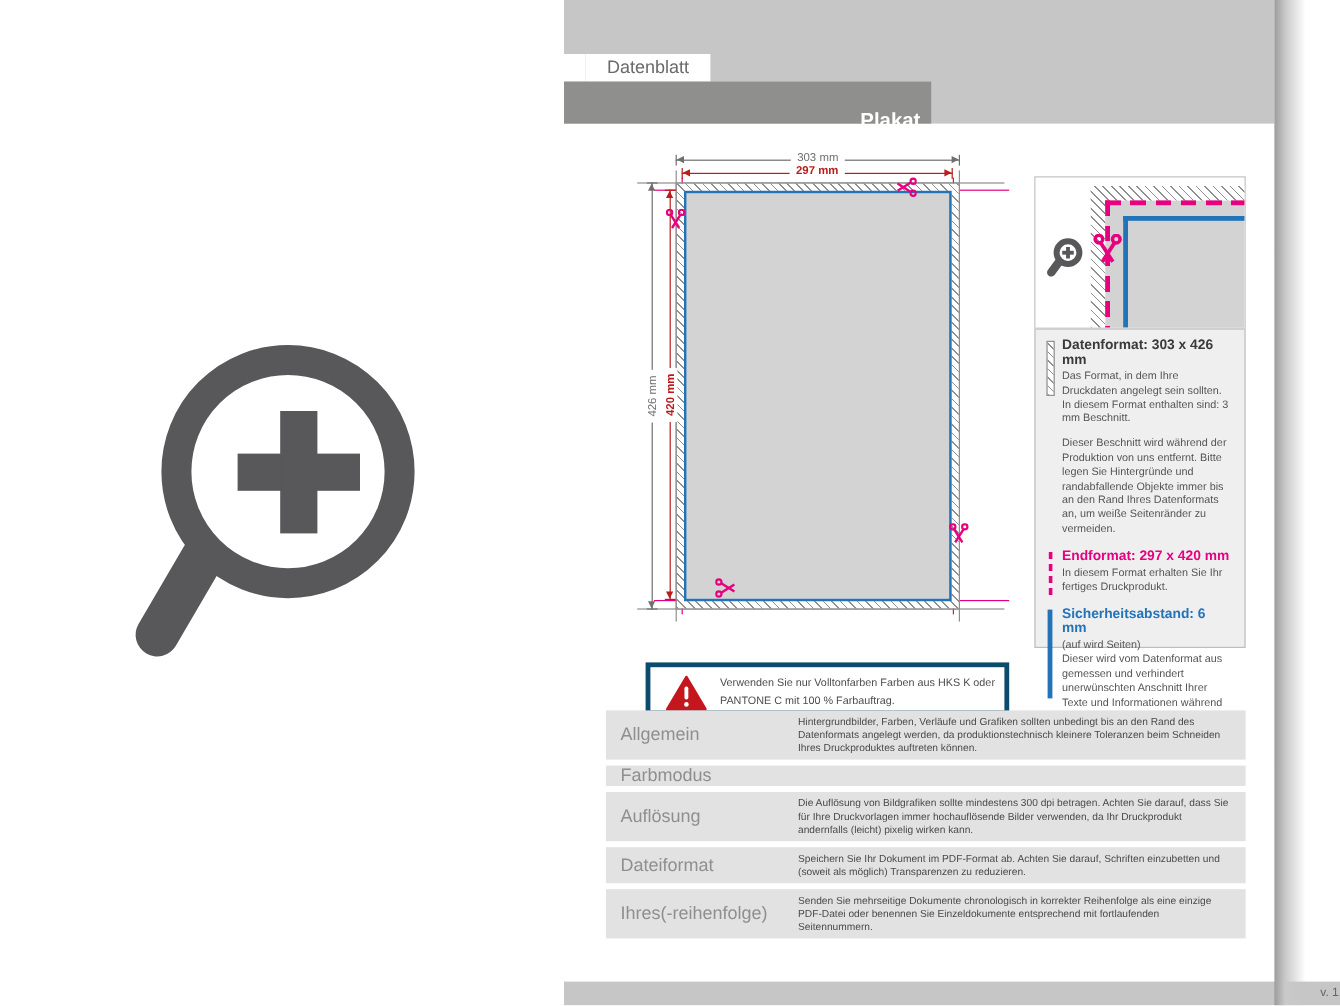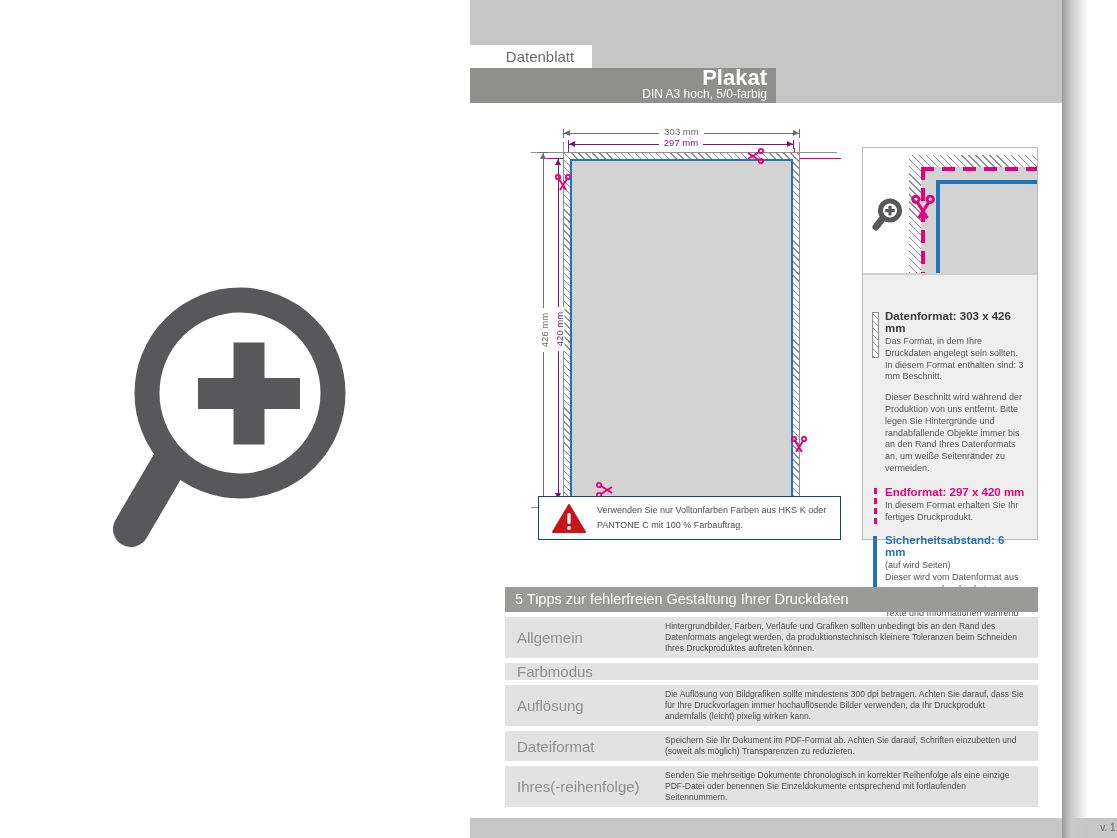--- a/index.html
+++ b/index.html
@@ -7,21 +7,21 @@
           font-family:"Liberation Sans",sans-serif;}
   .abs{position:absolute;}
 
   
   .top-block{left:470px;top:0;width:592px;height:103px;background:#c6c6c6;}
   .tab-notch{left:470px;top:45px;width:18px;height:23px;background:#fff;}
   .tab{left:488px;top:45px;width:104px;height:23px;background:#fff;text-align:center;
        font-size:15px;line-height:23px;color:#6a6a6a;}
   .dark-bar{left:470px;top:68px;width:306px;height:35px;background:#8f8f8d;color:#fff;
             text-align:right;padding-right:9px;box-sizing:border-box;}
-  .dark-bar .t1{font-size:22px;font-weight:bold;line-height:19px;}
+  .dark-bar .t1{font-size:17px;font-weight:bold;line-height:19px;margin-top:23px;}
   .dark-bar .t2{font-size:12px;line-height:14px;text-align:right;}
 
   
   .hatch{background:repeating-linear-gradient(45deg,#8f8f8f 0 1px,#ffffff 1px 5px);}
 
   
   .bleed-rect{left:563px;top:152px;width:237px;height:356px;border:1px solid #8f8f8f;box-sizing:border-box;}
   .trim-fill{position:absolute;left:6px;top:6px;right:6px;bottom:6px;background:#d3d3d3;
              border:2px solid #2273b8;box-sizing:border-box;}
   .extline{background:#8f8f8f;}
@@ -37,50 +37,50 @@
   .dimh .lbl span{background:#fff;padding:0 5px;}
 
   .dimv{width:9px;}
   .dimv .line{position:absolute;top:0;bottom:0;left:4px;width:1px;background:currentColor;}
   .dimv .tick{position:absolute;left:0;width:9px;height:1px;background:currentColor;}
   .dimv .av{position:absolute;left:1px;width:0;height:0;border-left:3.5px solid transparent;border-right:3.5px solid transparent;}
   .dimv .av.t{top:1px;border-bottom:6px solid currentColor;}
   .dimv .av.b{bottom:1px;border-top:6px solid currentColor;}
   .dimv .lbl{position:absolute;top:50%;left:50%;transform:translate(-50%,-50%) rotate(-90deg);
              white-space:nowrap;font-size:9.5px;background:#fff;padding:0 5px;}
-  .gdim{color:#6f6f6f;} .mdim{color:#701a75;}
+  .gdim{color:#6f6f6f;} .mdim{color:#b91c1c;font-weight:bold;}
 
   
   .panel{left:862px;top:147px;width:176px;height:393px;background:#efefef;border:1px solid #bdbdbd;box-sizing:border-box;}
   .panel-img{position:absolute;left:0;top:0;right:0;height:125px;background:#fff;}
   .panel-divider{position:absolute;left:0;top:125px;right:0;height:2px;background:#cfcfcf;}
   .corner{position:absolute;left:46px;top:7px;right:0;bottom:0;}
   .c-fill{position:absolute;left:12px;top:12px;right:0;bottom:0;background:#d3d3d3;}
   .c-hatch-top{position:absolute;left:0;top:0;right:0;height:12px;}
   .c-hatch-left{position:absolute;left:0;top:0;width:12px;bottom:0;}
   .c-dash-h{position:absolute;left:12px;top:12px;right:0;height:4px;
             background:repeating-linear-gradient(90deg,#e6007e 0 13px,rgba(0,0,0,0) 13px 21px);}
   .c-dash-v{position:absolute;left:12px;top:12px;width:4px;bottom:0;
             background:repeating-linear-gradient(180deg,#e6007e 0 13px,rgba(0,0,0,0) 13px 21px);}
   .c-blue-h{position:absolute;left:27px;top:25px;right:0;height:4px;background:#2273b8;}
   .c-blue-v{position:absolute;left:27px;top:25px;width:4px;bottom:0;background:#2273b8;}
   .panel-text{position:absolute;left:0;top:127px;right:0;bottom:0;padding:7px 9px 0 9px;}
-  .sec{position:relative;padding-left:13px;margin-top:28px;}
+  .sec{position:relative;padding-left:13px;}
   .sec h4{margin:0 0 2px 0;font-size:11.5px;font-weight:bold;color:#3a3a3a;letter-spacing:0;}
   .sec p,.para{margin:0;font-size:9px;line-height:11.8px;color:#555;}
   .sec.mag h4{color:#e6007e;}
   .sec.blu h4{color:#2273b8;}
   .note{font-size:9px;line-height:11px;color:#2273b8;margin:0 0 1px 0;}
   .marker{position:absolute;left:2px;top:2px;}
   .m-hatch{left:0;width:7px;height:46px;border:1px solid #8f8f8f;box-sizing:border-box;}
   .m-dash{width:3px;height:38px;background:repeating-linear-gradient(180deg,#e6007e 0 6px,rgba(0,0,0,0) 6px 10px);}
   .m-blue{width:4px;height:74px;background:#2273b8;}
 
   
-  .warn{left:538px;top:496px;width:303px;height:44px;border:1px solid #0c4a6e;background:#fff;box-sizing:border-box;}
+  .warn{left:538px;top:552px;width:303px;height:44px;border:4px solid #0c4a6e;background:#fff;box-sizing:border-box;}
   .warn-text{position:absolute;left:58px;top:6px;width:238px;font-size:9px;line-height:15px;color:#4d4d4d;}
 
   
   .tips{left:505px;top:587px;width:533px;}
   .tips-header{height:25px;background:#9a9a98;color:#fff;font-size:14.5px;line-height:25px;padding-left:10px;}
   .tip-row{display:flex;background:#e2e2e2;margin-top:5px;}
   .tip-label{width:148px;min-width:148px;padding-left:12px;align-self:center;font-size:15px;color:#8f8f8f;}
   .tip-text{flex:1;padding:4px 12px 4px 0;font-size:8.5px;line-height:11px;color:#4a4a4a;}
 
   
@@ -243,21 +243,20 @@
   <div class="abs warn">
     <svg class="abs" style="left:13px;top:7px" width="34" height="30" viewBox="0 0 34 30">
       <path d="M17 1 L33 28 L1 28 Z" fill="#c4161c" stroke="#c4161c" stroke-width="2" stroke-linejoin="round"></path>
       <rect x="15.4" y="9" width="3.2" height="11" rx="1.5" fill="#fff"></rect>
       <circle cx="17" cy="24" r="1.9" fill="#fff"></circle>
     </svg>
     <div class="warn-text">Verwenden Sie nur Volltonfarben Farben aus HKS K oder PANTONE C mit 100 % Farbauftrag.</div>
   </div>
 
   <div class="abs tips">
-    <div class="tips-header">5 Tipps zur fehlerfreien Gestaltung Ihrer Druckdaten</div>
 
     <div class="tip-row">
       <div class="tip-label">Allgemein</div>
       <div class="tip-text">Hintergrundbilder, Farben, Verläufe und Grafiken sollten unbedingt bis an den Rand des Datenformats angelegt werden, da produktionstechnisch kleinere Toleranzen beim Schneiden Ihres Druckproduktes auftreten können.</div>
     </div>
     <div class="tip-row">
       <div class="tip-label">Farbmodus</div>
     </div>
     <div class="tip-row">
       <div class="tip-label">Auflösung</div>

